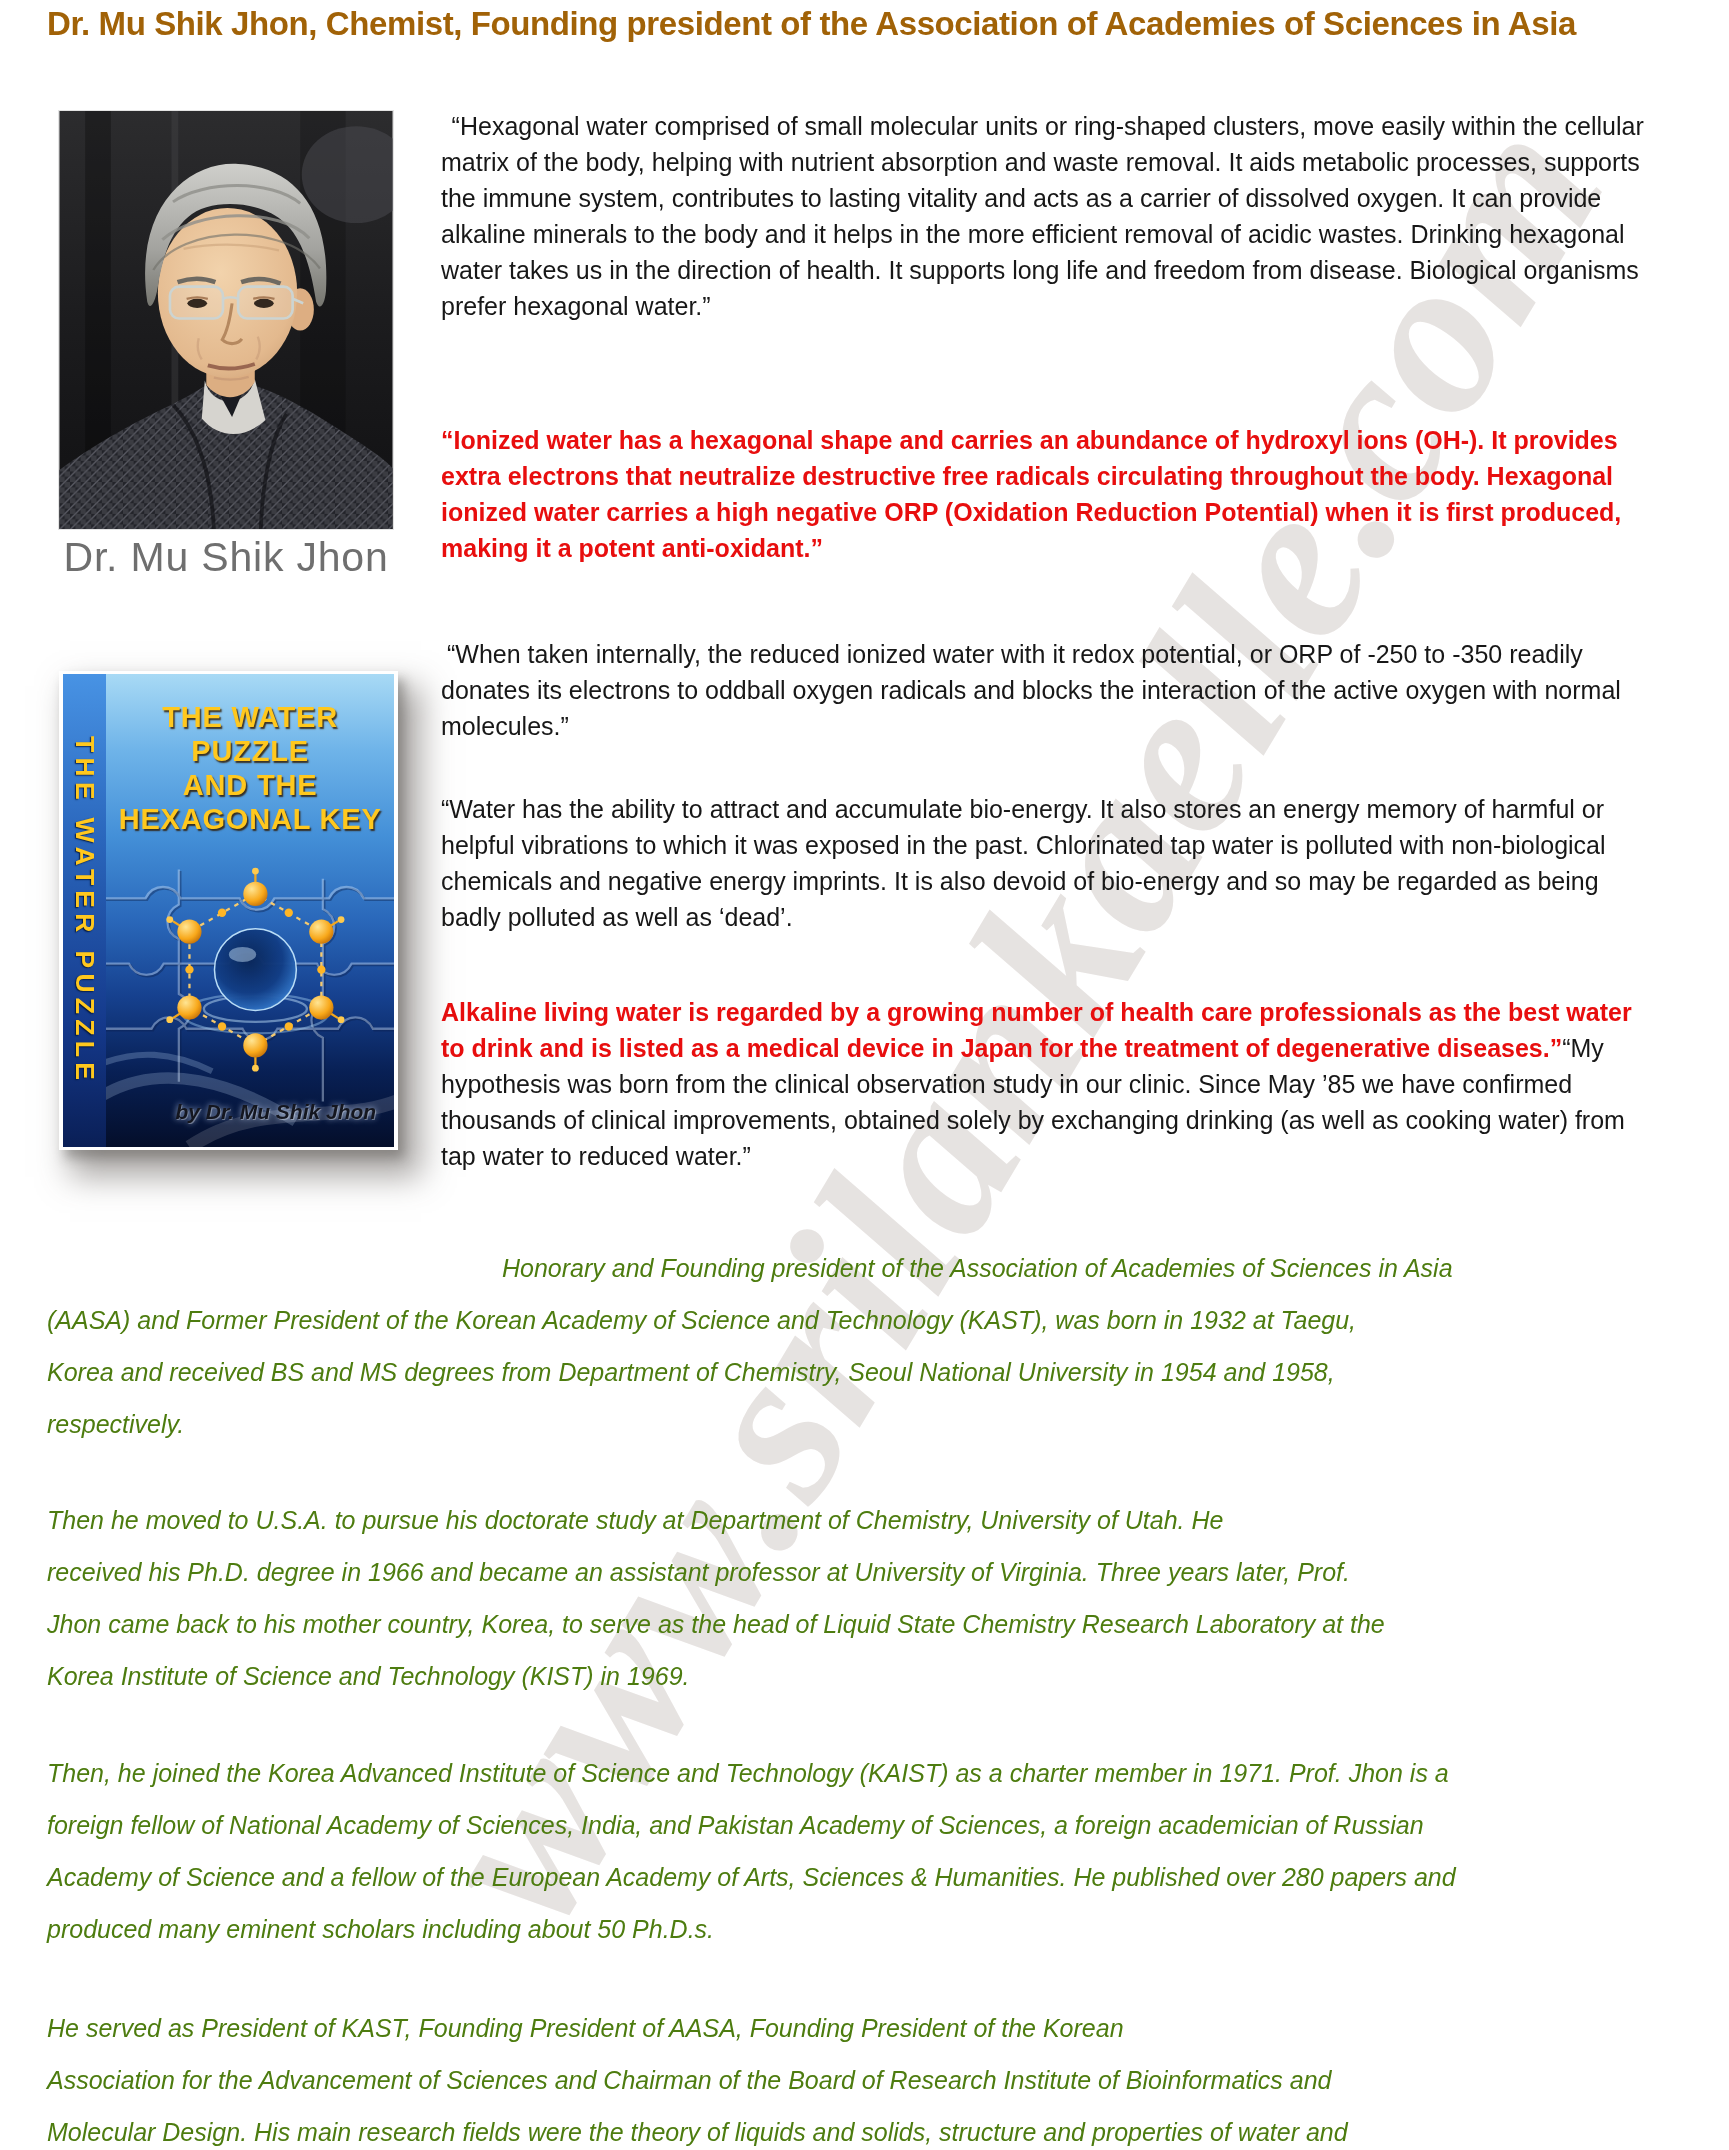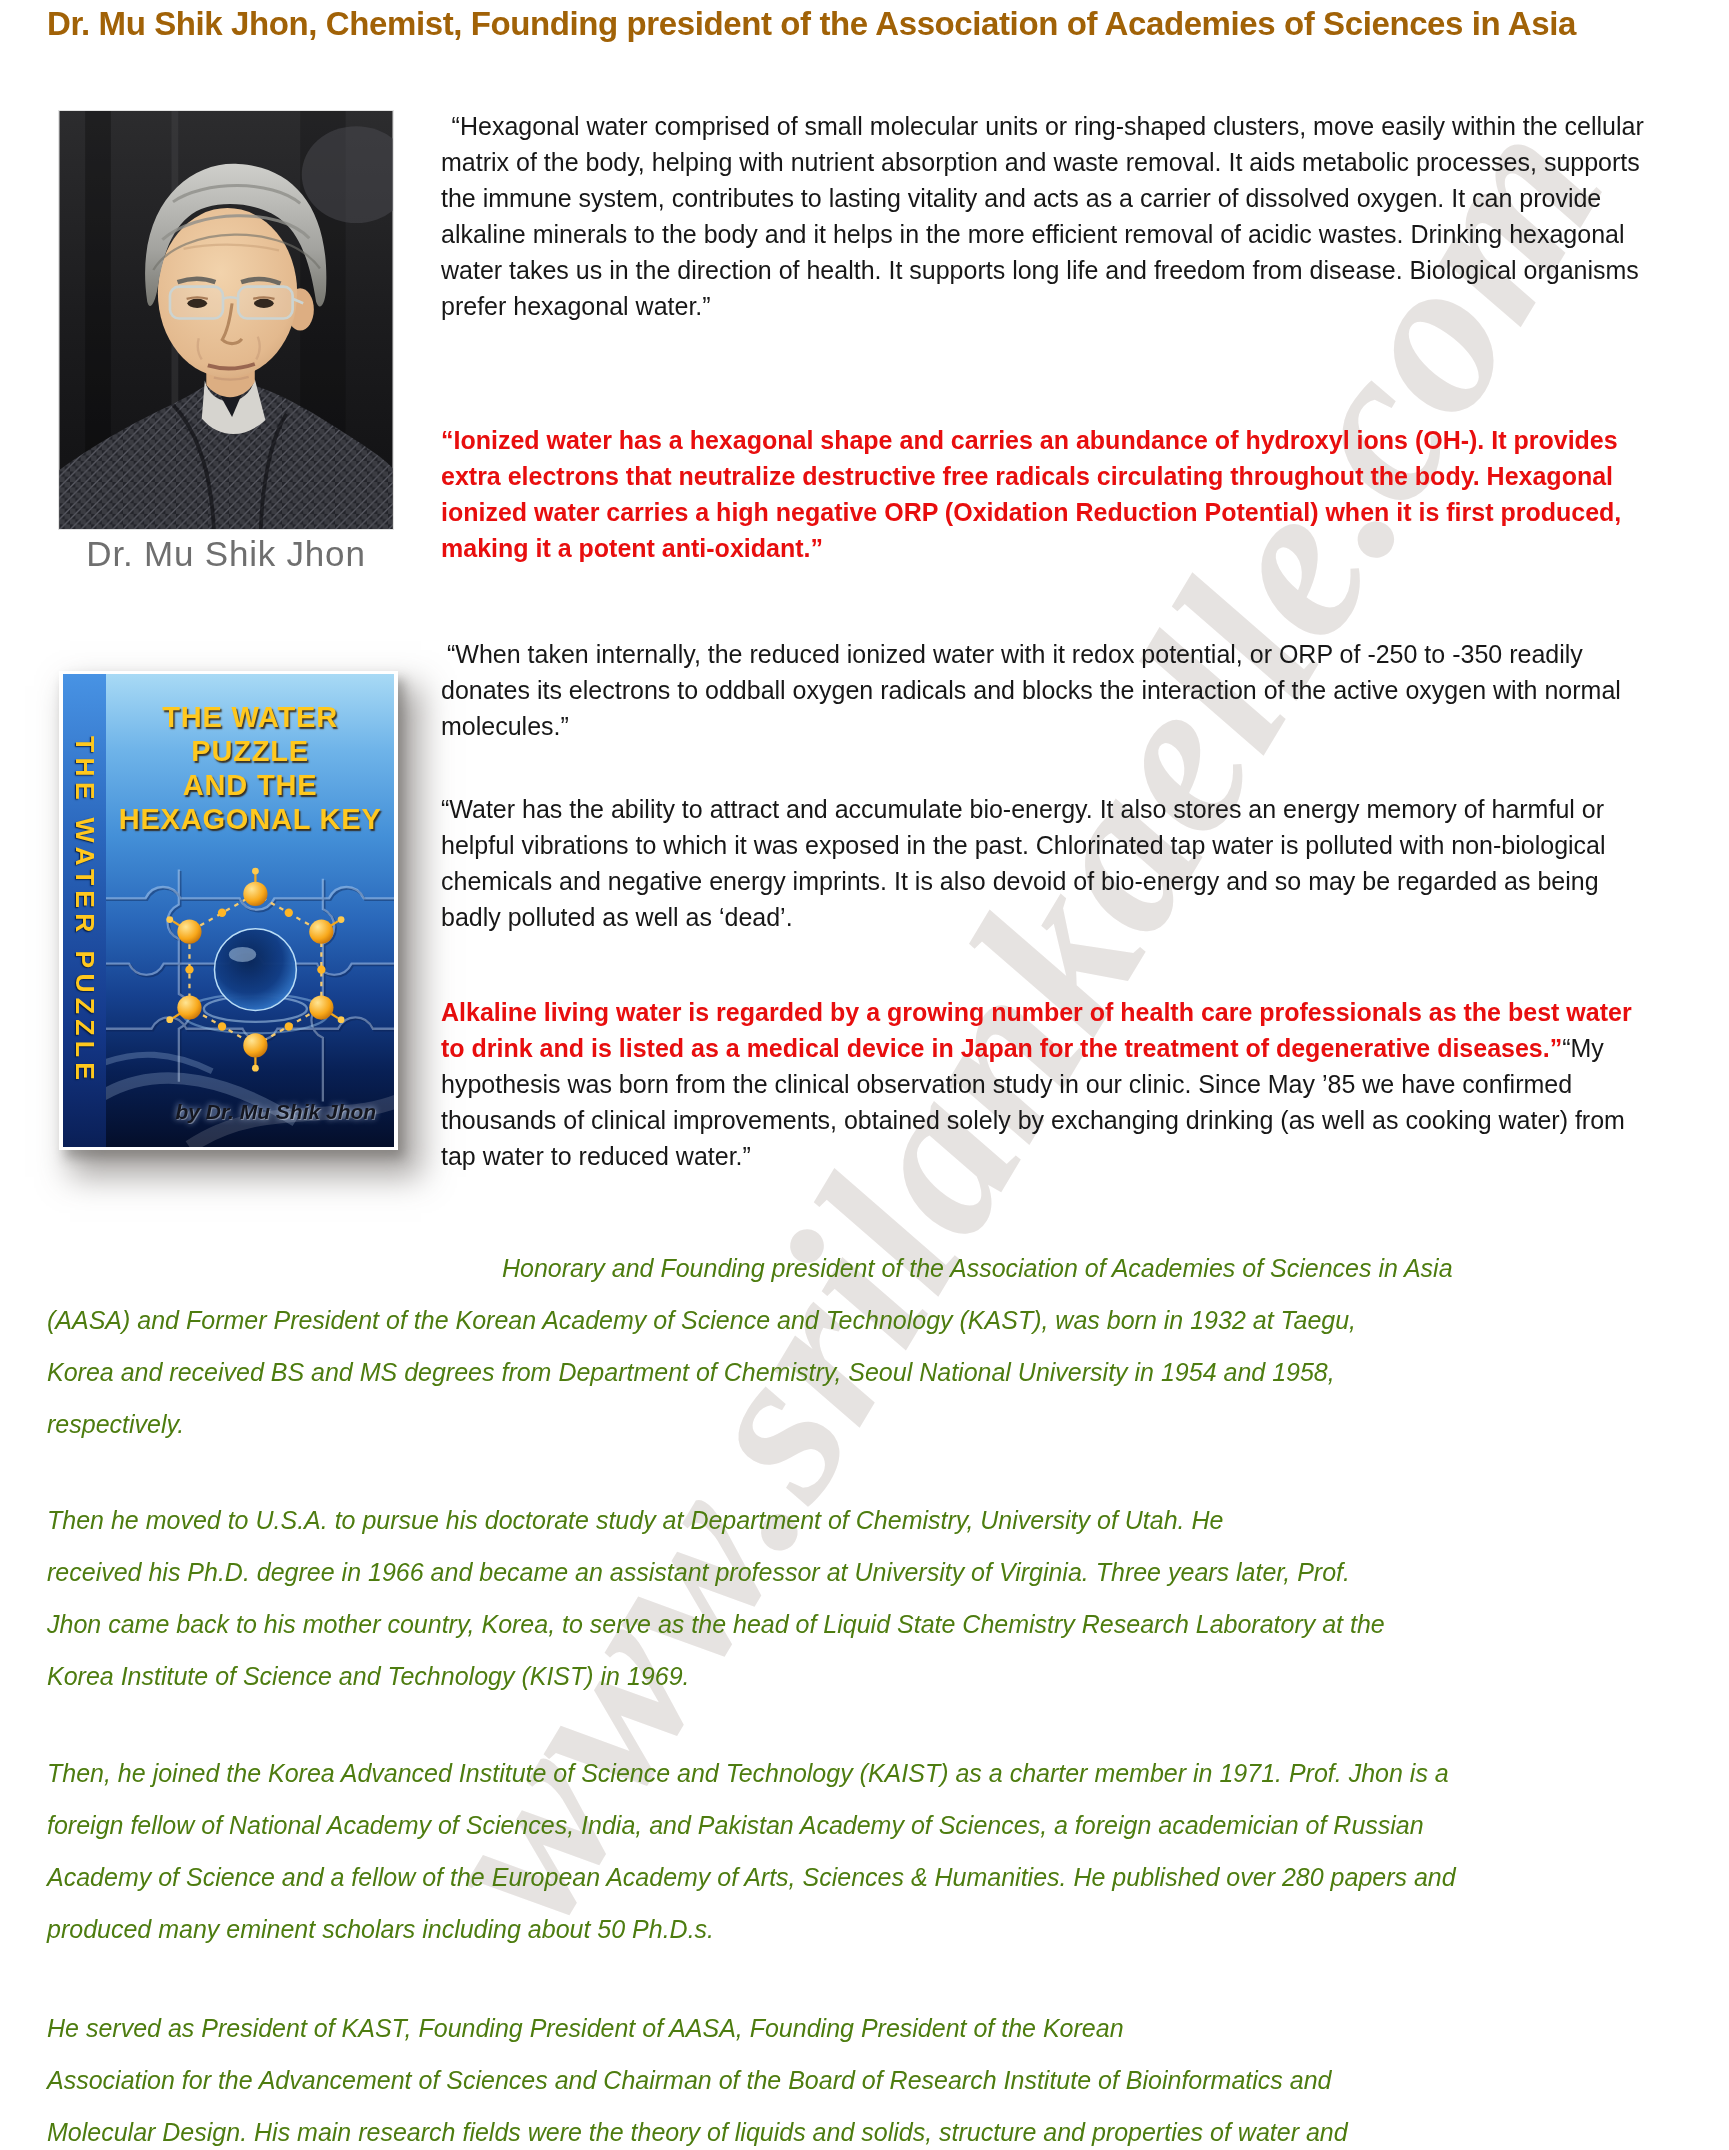--- a/index.html
+++ b/index.html
@@ -19,21 +19,21 @@
   
   .page-title{
     position:absolute;left:47px;top:4.5px;margin:0;z-index:2;
     font-size:33px;font-weight:bold;letter-spacing:-0.4px;color:#a16207;
   }
   
   .portrait{position:absolute;left:59px;top:111px;width:334px;height:418px;z-index:2;}
   .portrait svg{width:100%;height:100%;display:block;outline:0.8px solid #e3e3e3;}
   .portrait-caption{
     position:absolute;left:59px;top:534px;width:334px;z-index:2;
-    text-align:center;font-size:35px;letter-spacing:0.8px;color:var(--caption-gray,#6f6f6f);
+    text-align:center;font-size:41px;letter-spacing:0.8px;color:var(--caption-gray,#6f6f6f);
   }
   
   .quote{
     position:absolute;left:441px;width:1213px;margin:0;z-index:2;
     font-size:25px;line-height:36px;color:#171717;
   }
   #q1{top:108px;text-indent:10.6px;}
   #q2{top:422px;color:var(--accent-red,#e60d0d);font-weight:bold;}
   #q3{top:636px;text-indent:6px;}
   #q4{top:791px;}

